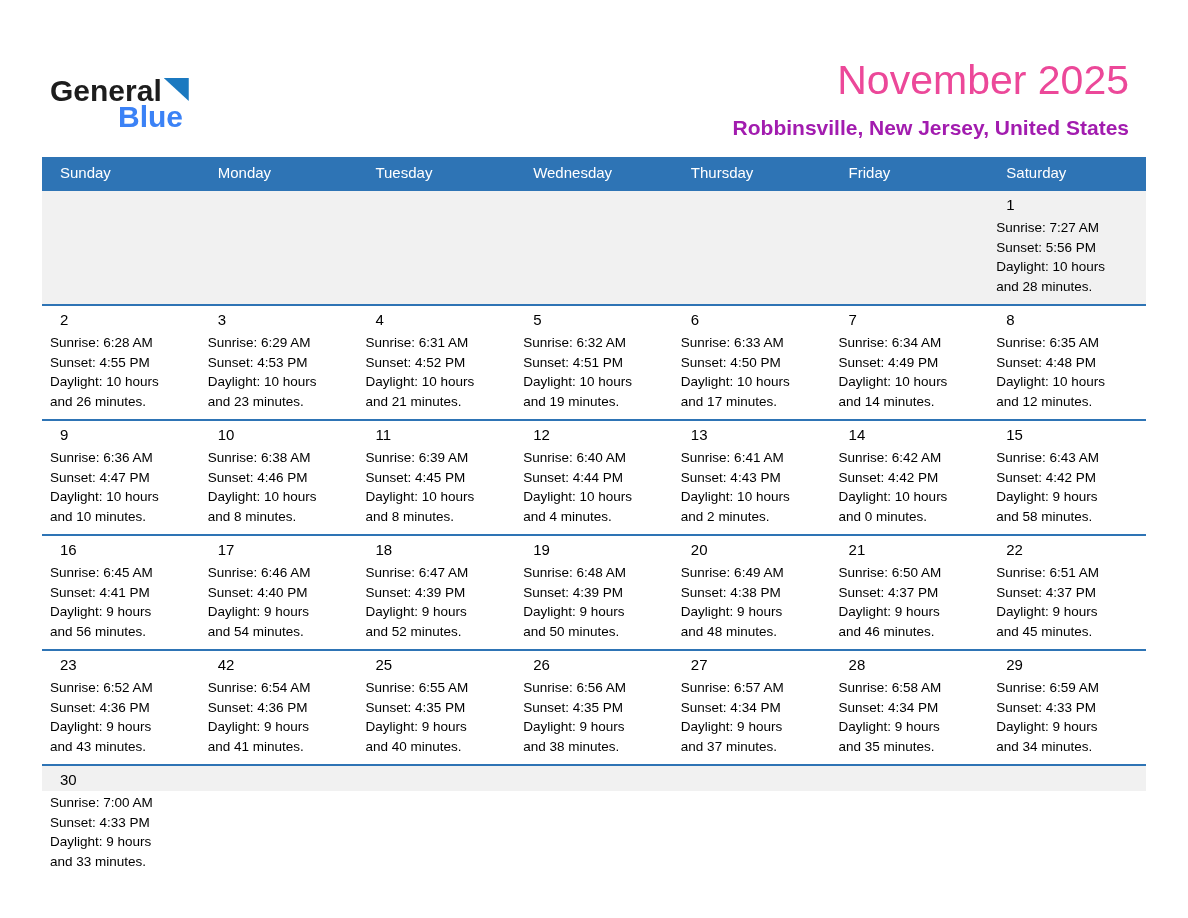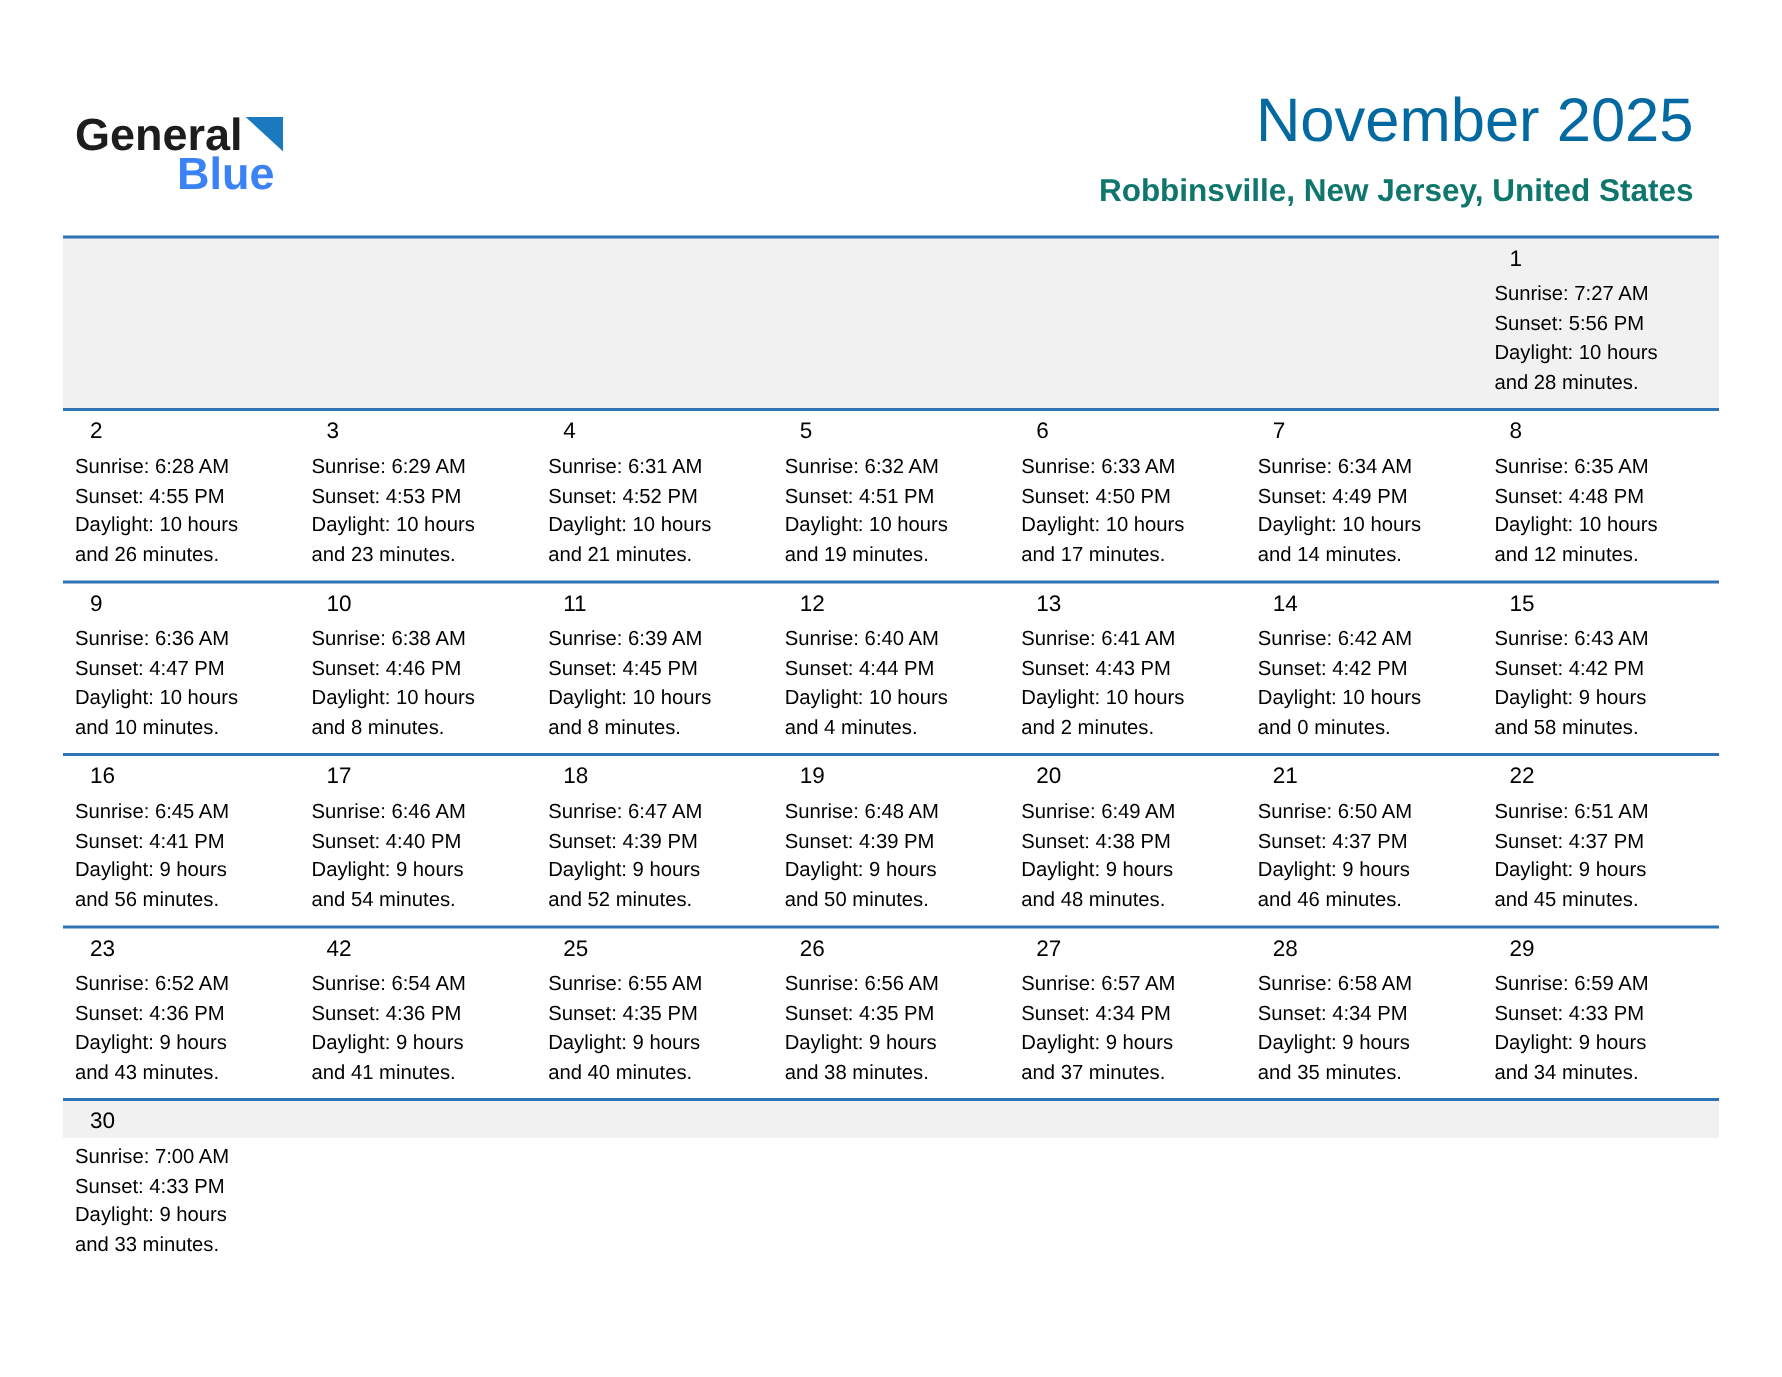--- a/index.html
+++ b/index.html
@@ -7,22 +7,22 @@
   body { font-family: "Liberation Sans", sans-serif; }
   .page { position: relative; width: 1188px; height: 918px; background: #ffffff; overflow: hidden; }
 
   
   .logo { position: absolute; left: 50px; top: 76px; }
   .logo-line1 { display: flex; align-items: flex-start; font-size: 30px; font-weight: 700; color: #1d1d1d; line-height: 1; }
   .logo-flag { width: 25px; height: 23px; background: #1b79c0; clip-path: polygon(0 0, 100% 0, 100% 100%); margin-left: 2px; margin-top: 2px; }
   .logo-line2 { font-size: 30px; font-weight: 700; color: #3b82f6; line-height: 1; margin-left: 68px; margin-top: -4px; }
 
   .titles { position: absolute; right: 59px; top: 58px; text-align: right; }
-  .month-title { font-size: 41px; font-weight: 400; color: #0369a1; line-height: 1.1; }
-  .location { font-size: 21px; font-weight: 700; color: #0f766e; margin-top: 13px; }
+  .month-title { font-size: 41px; font-weight: 400; color: #ec4899; line-height: 1.1; }
+  .location { font-size: 21px; font-weight: 700; color: #a21caf; margin-top: 13px; }
 
   
   .calendar { position: absolute; left: 42px; top: 157px; width: 1104px; }
   .dow-row { display: grid; grid-template-columns: repeat(7, 1fr); background: #2e74b5; height: 32px; }
   .dow-cell { color: #ffffff; font-size: 15px; line-height: 32px; padding-left: 18px; font-weight: 400; }
 
   .week-row { display: grid; grid-template-columns: repeat(7, 1fr); border-top: 2px solid #2e74b5; min-height: 109px; background: #ffffff; }
   .wk-gray { background: #f1f1f1; }
   .wk-strip { background: linear-gradient(to bottom, #f1f1f1 0, #f1f1f1 25px, #ffffff 25px); gap: 37px; }
 
@@ -42,20 +42,29 @@
     </div>
     <div class="logo-line2">Blue</div>
   </div>
 
   <div class="titles">
     <div class="month-title">November 2025</div>
     <div class="location">Robbinsville, New Jersey, United States</div>
   </div>
 
   <div class="calendar">
+    <div class="dow-row" id="dow-row">
+        <div class="dow-cell">Sunday</div>
+        <div class="dow-cell">Monday</div>
+        <div class="dow-cell">Tuesday</div>
+        <div class="dow-cell">Wednesday</div>
+        <div class="dow-cell">Thursday</div>
+        <div class="dow-cell">Friday</div>
+        <div class="dow-cell">Saturday</div>
+      </div>
     <div id="weeks">
         <div class="week-row wk-gray">
           <div class="day-cell empty"></div>
           <div class="day-cell empty"></div>
           <div class="day-cell empty"></div>
           <div class="day-cell empty"></div>
           <div class="day-cell empty"></div>
           <div class="day-cell empty"></div>
           <div class="day-cell">
             <div class="day-num">1</div>

